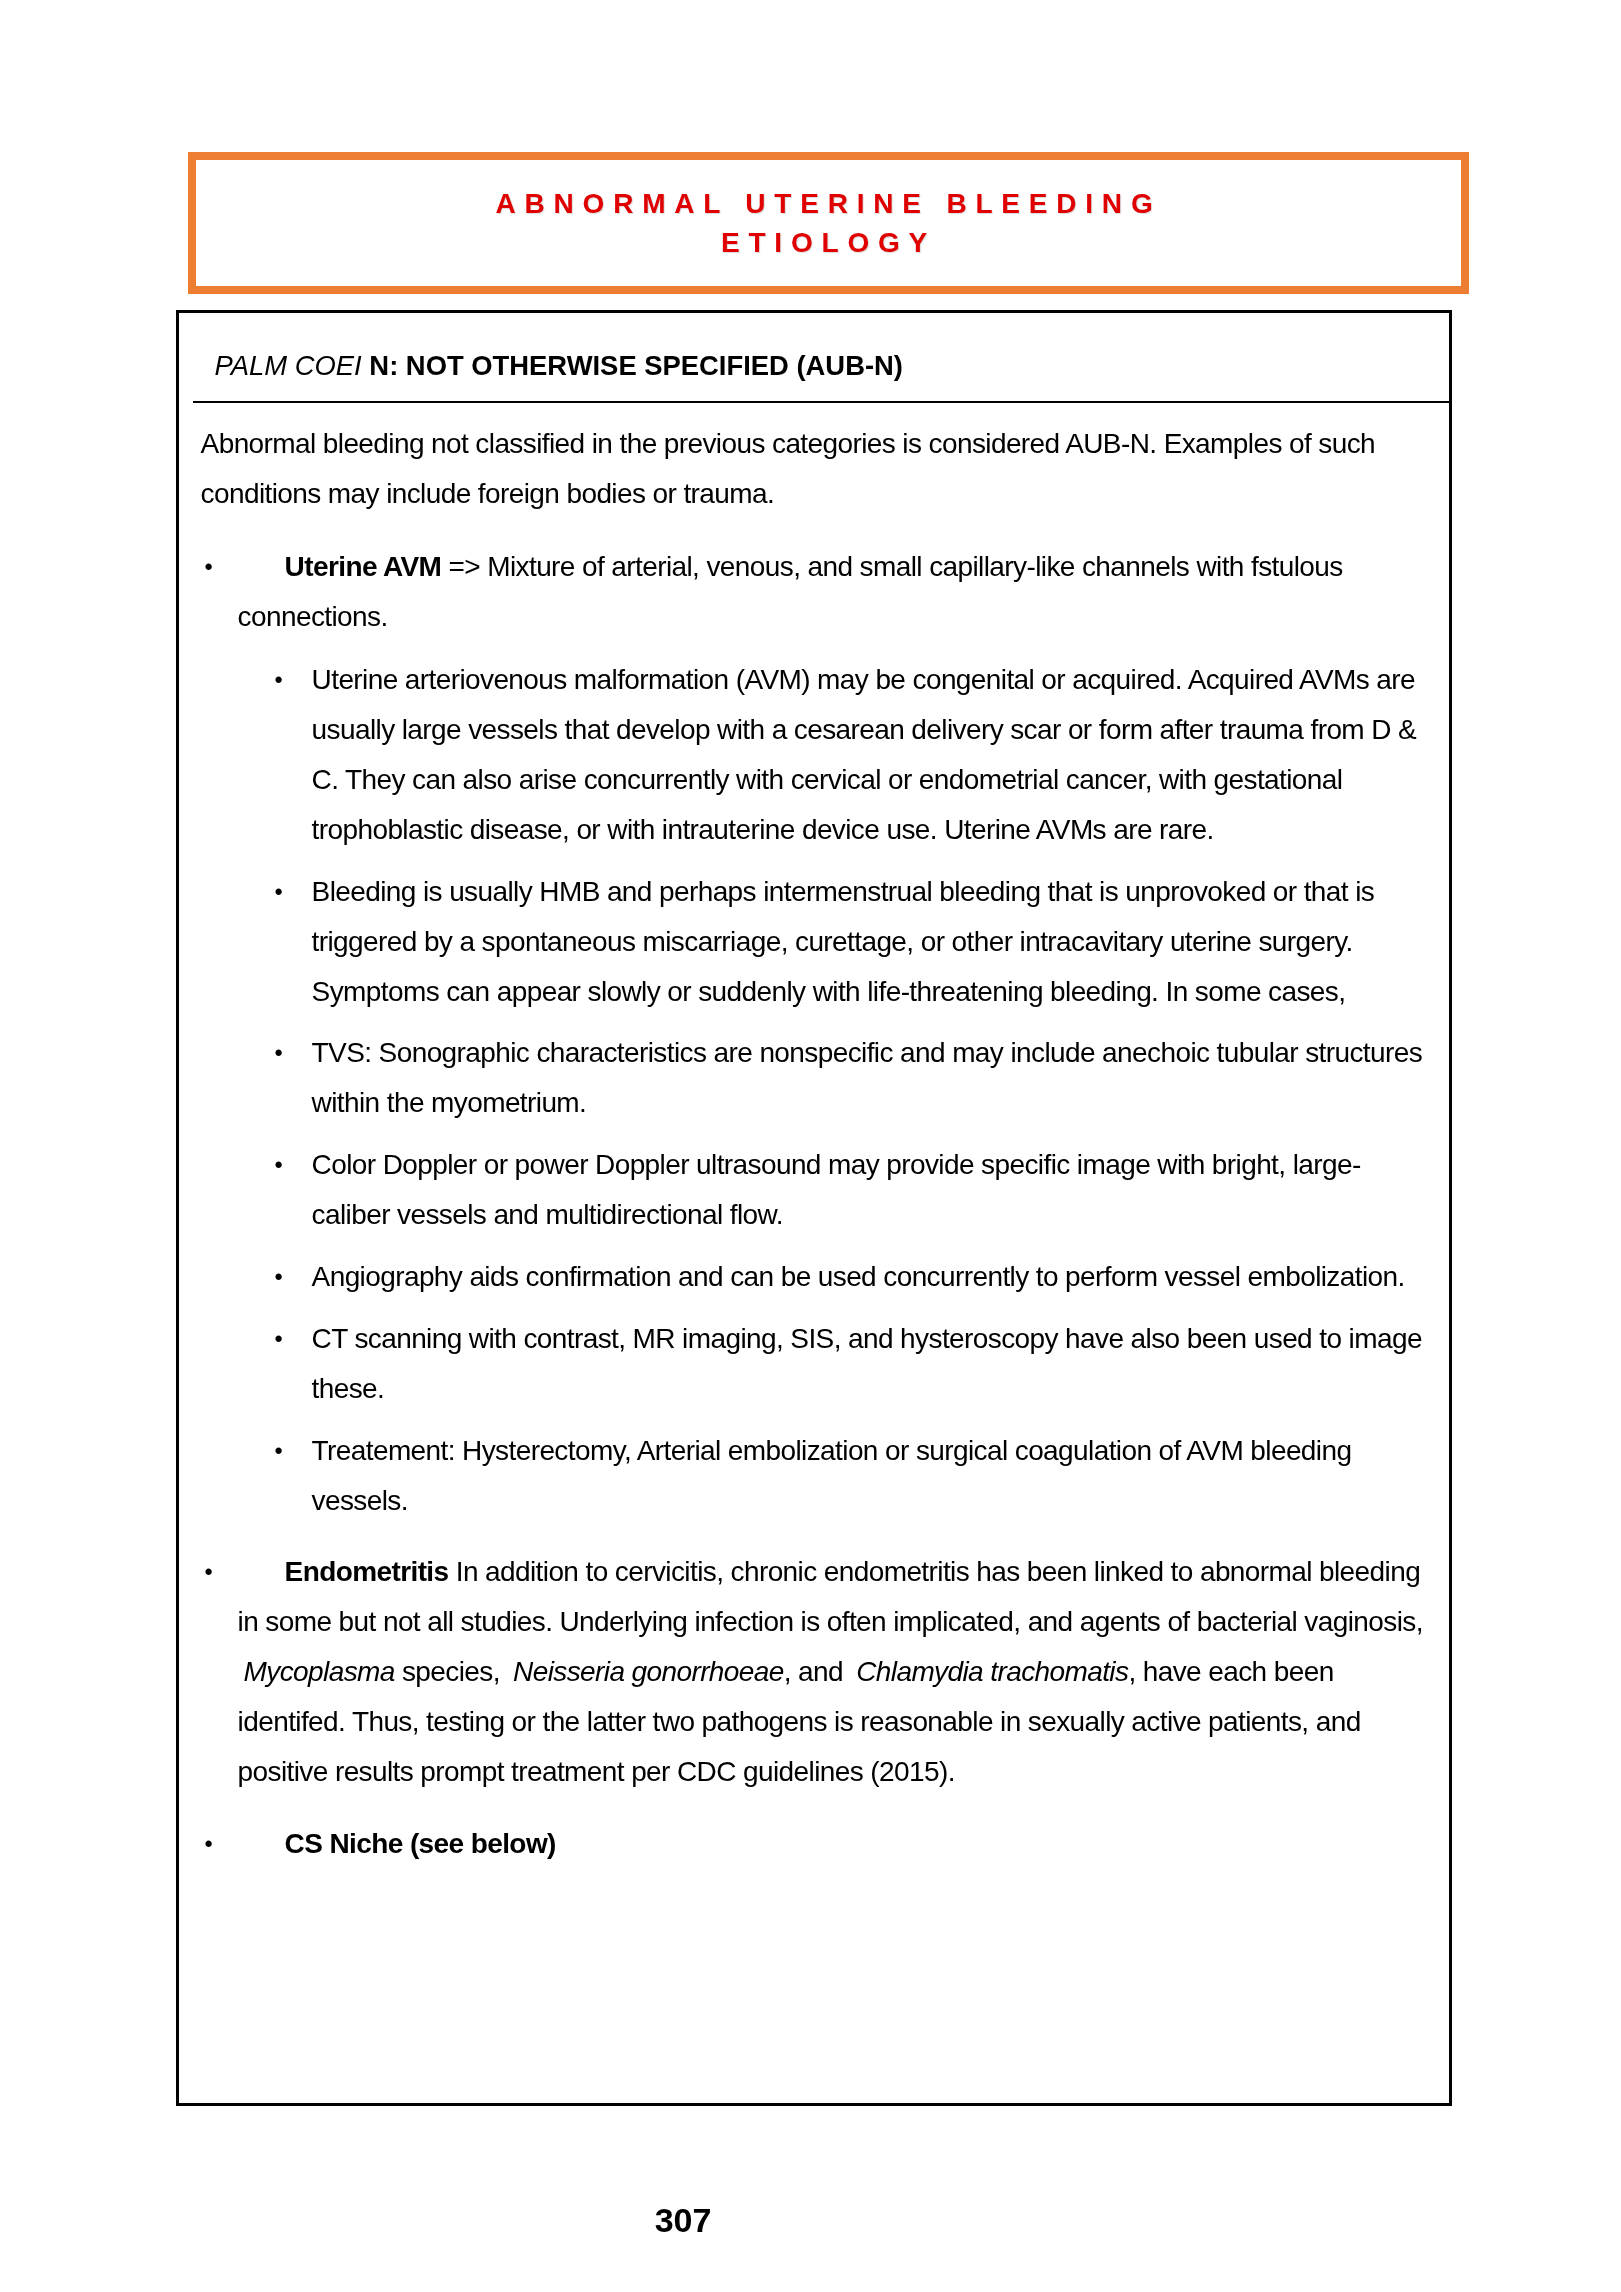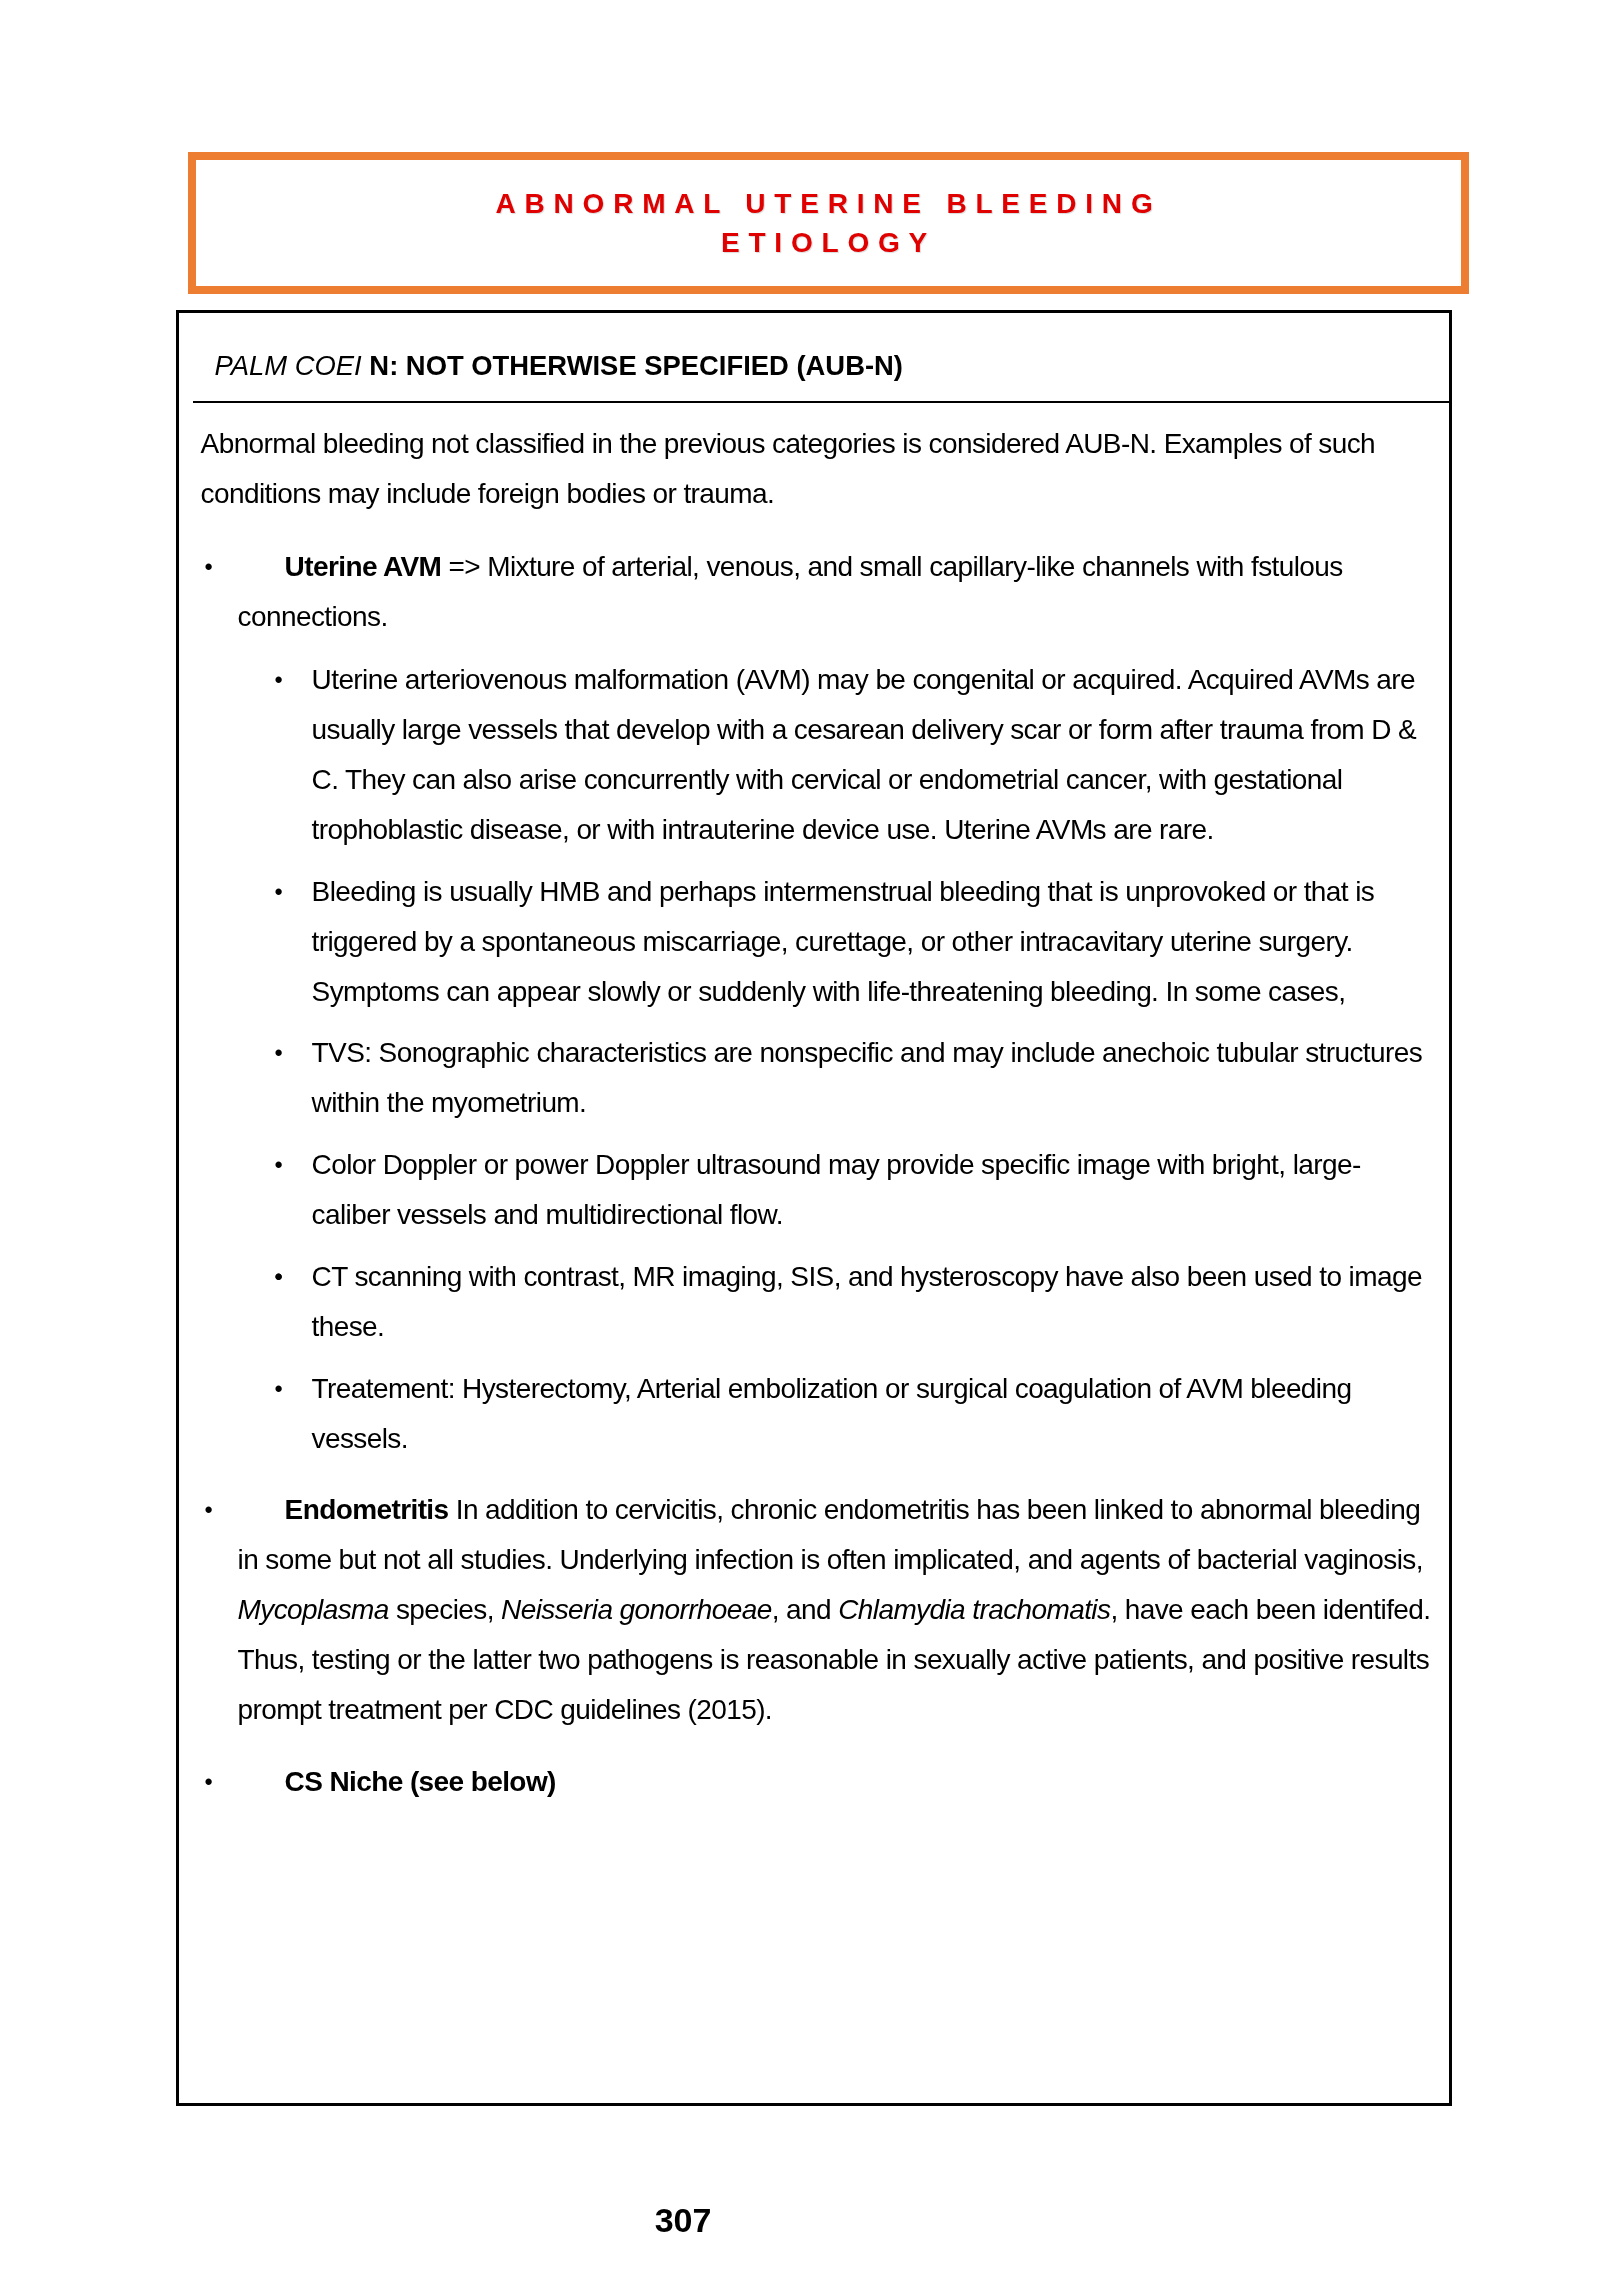--- a/index.html
+++ b/index.html
@@ -40,21 +40,21 @@
 
   ul.lvl1 { list-style: none; margin: 0; padding: 0; }
   ul.lvl1 > li { position: relative; padding-left: 37px; margin-bottom: 21.6px; }
   ul.lvl1 > li > .bullet {
     position: absolute; left: 3.9px; top: 0; font-size: 23.5px;
   }
   ul.lvl2 { list-style: none; margin: 12.7px 0 0 0; padding: 0; }
   ul.lvl2 > li { position: relative; padding-left: 74px; margin-left: 0; margin-bottom: 11.8px; left: 0; }
   ul.lvl2 > li > .bullet { position: absolute; left: 37px; top: 0; font-size: 23.5px; }
   .b { font-weight: 700; margin-left: 47px; }
-  .i { font-style: italic; }
+  .i { font-style: italic; margin-left: 6px; }
 
   .page-number {
     position: absolute; left: 0; width: 1366px; top: 2201px; text-align: center;
     font-size: 34px; font-weight: 700; font-family: "Liberation Sans", sans-serif;
   }
 </style>
 </head>
 <body>
 
 <div class="title-box">
@@ -73,21 +73,21 @@
     <ul class="lvl1">
 
       <li>
         <span class="bullet">•</span>
         <span class="b">Uterine AVM</span><span> =&gt; Mixture of arterial, venous, and small capillary-like channels with fstulous connections.</span>
         <ul class="lvl2">
           <li><span class="bullet">•</span><span>Uterine arteriovenous malformation (AVM) may be congenital or acquired. Acquired AVMs are usually large vessels that develop with a cesarean delivery scar or form after trauma from D &amp; C. They can also arise concurrently with cervical or endometrial cancer, with gestational trophoblastic disease, or with intrauterine device use. Uterine AVMs are rare.</span></li>
           <li><span class="bullet">•</span><span>Bleeding is usually HMB and perhaps intermenstrual bleeding that is unprovoked or that is triggered by a spontaneous miscarriage, curettage, or other intracavitary uterine surgery. Symptoms can appear slowly or suddenly with life-threatening bleeding. In some cases,</span></li>
           <li><span class="bullet">•</span><span>TVS: Sonographic characteristics are nonspecific and may include anechoic tubular structures within the myometrium.</span></li>
           <li><span class="bullet">•</span><span>Color Doppler or power Doppler ultrasound may provide specific image with bright, large-caliber vessels and multidirectional flow.</span></li>
-          <li><span class="bullet">•</span></li>
+          <li><span class="bullet">•</span><span>Angiography aids confirmation and can be used concurrently to perform vessel embolization.</span></li>
           <li><span class="bullet">•</span><span>CT scanning with contrast, MR imaging, SIS, and hysteroscopy have also been used to image these.</span></li>
           <li><span class="bullet">•</span><span>Treatement: Hysterectomy, Arterial embolization or surgical coagulation of AVM bleeding vessels.</span></li>
         </ul>
       </li>
 
       <li>
         <span class="bullet">•</span>
         <span class="b">Endometritis</span><span> In addition to cervicitis, chronic endometritis has been linked to abnormal bleeding in some but not all studies. Underlying infection is often implicated, and agents of bacterial vaginosis, </span><span class="i">Mycoplasma</span><span> species, </span><span class="i">Neisseria  gonorrhoeae</span><span>, and </span><span class="i">Chlamydia trachomatis</span><span>, have each been identifed. Thus, testing or the latter two pathogens is reasonable in sexually active patients, and positive results prompt treatment per CDC guidelines (2015).</span>
       </li>
 

